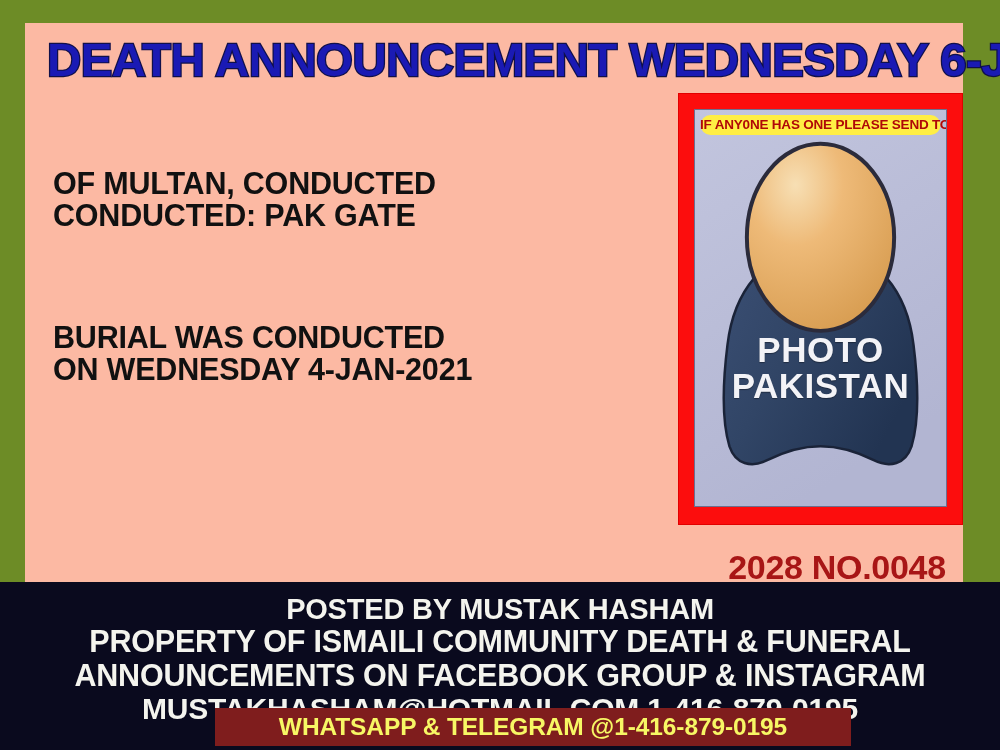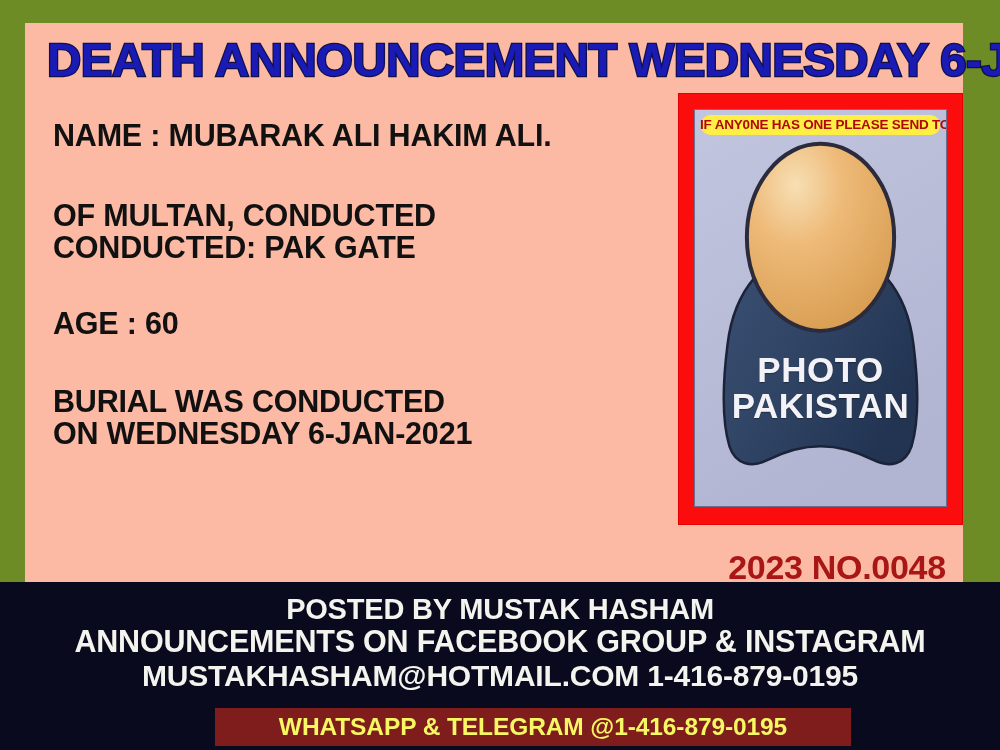--- a/index.html
+++ b/index.html
@@ -122,21 +122,20 @@
     width: 100%;
     text-align: center;
     color: #f3f3f7;
     font-family: "Liberation Sans Narrow", "Liberation Sans", sans-serif;
     font-size: 35px;
     font-weight: bold;
     line-height: 1.02;
     letter-spacing: 0.5px;
     z-index: 3;
     text-shadow: 0 1px 1px rgba(0,0,0,0.35);
-    margin-top: 20px;
   }
 
   
   .ref-no {
     position: absolute;
     left: 672px;
     top: 525px;
     width: 280px;
     text-align: center;
     color: #a81616;
@@ -192,29 +191,27 @@
 </head>
 <body>
 
 <div class="poster">
 
   <div class="card">
 
     <div class="title">DEATH  ANNOUNCEMENT WEDNESDAY 6-JAN-2021</div>
 
     <div class="info">
-      <div class="line">NAME : MUBARAK ALI HAKIM ALI.</div>
       <div class="gap-lg"></div>
       <div class="line">OF MULTAN, CONDUCTED</div>
       <div class="line">CONDUCTED: PAK GATE</div>
       <div class="gap-md"></div>
-      <div class="line">AGE : 60</div>
       <div class="gap-sm"></div>
       <div class="line">BURIAL WAS CONDUCTED</div>
-      <div class="line">ON WEDNESDAY 6-JAN-2021</div>
+      <div class="line">ON WEDNESDAY 4-JAN-2021</div>
     </div>
 
     <div class="photo-frame">
       <div class="photo-inner">
 
         <div class="ask-banner">IF ANY0NE HAS ONE PLEASE SEND TO US</div>
 
         <svg class="avatar-svg" viewBox="0 0 253 398" preserveAspectRatio="xMidYMid slice">
           <defs>
             <linearGradient id="bodyGrad" x1="0" y1="0" x2="1" y2="0.6">
@@ -246,26 +243,27 @@
         </svg>
 
         <div class="pna-text">
           <div>PHOTO</div>
           <div>PAKISTAN</div>
         </div>
 
       </div>
     </div>
 
-    <div class="ref-no">2023 NO.0048</div>
+    <div class="ref-no">2028 NO.0048</div>
 
   </div>
 
   <div class="footer">
     <div class="footer-line f1">POSTED BY MUSTAK HASHAM</div>
+    <div class="footer-line f2">PROPERTY OF ISMAILI COMMUNITY DEATH &amp; FUNERAL</div>
     <div class="footer-line f3">ANNOUNCEMENTS ON FACEBOOK GROUP &amp; INSTAGRAM</div>
     <div class="footer-line f4">MUSTAKHASHAM@HOTMAIL.COM 1-416-879-0195</div>
   </div>
 
   <div class="whatsapp-strip">
     <span class="whatsapp-text">WHATSAPP &amp; TELEGRAM @1-416-879-0195</span>
   </div>
 
 </div>
 

